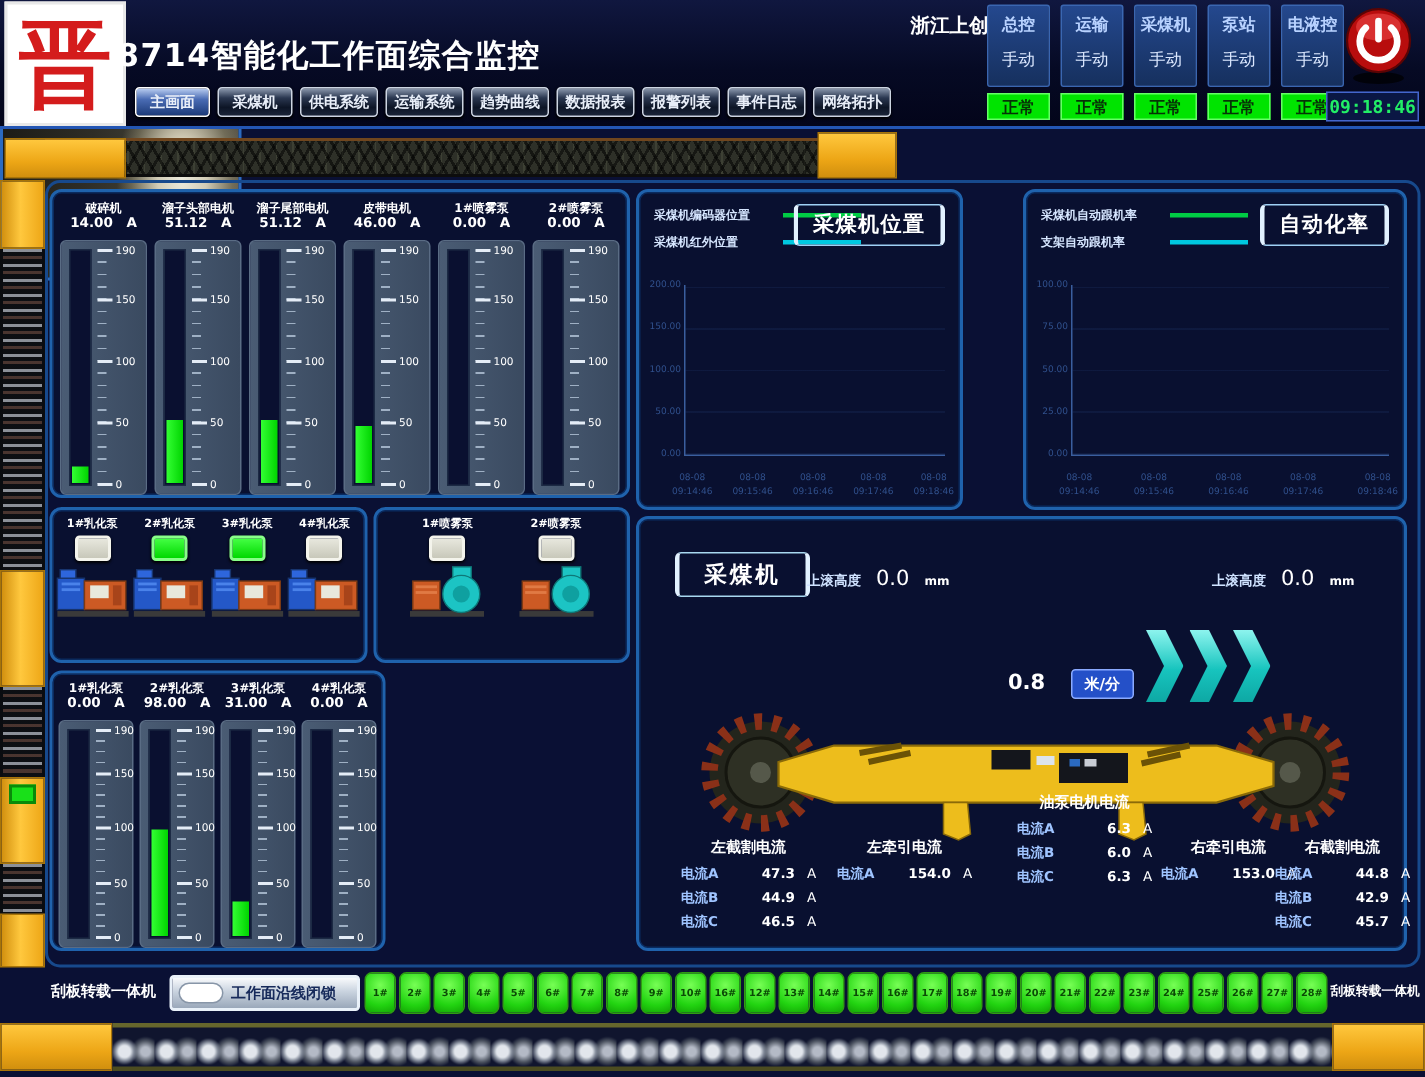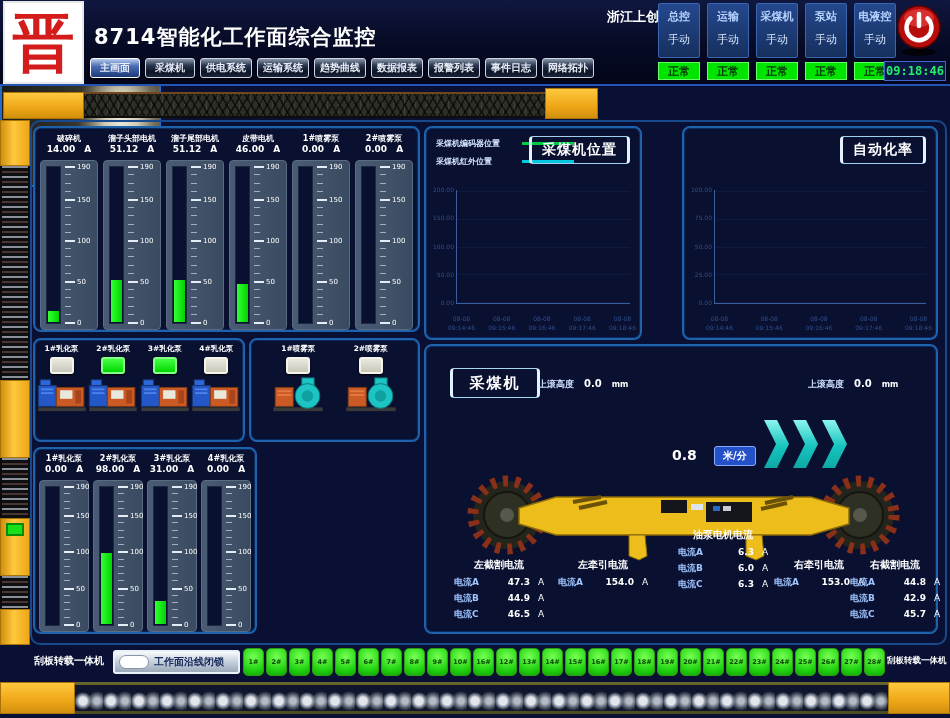--- a/index.html
+++ b/index.html
@@ -8,21 +8,21 @@
   #app { position:relative; width:950px; height:718px; background:#0a1034; overflow:hidden; }
 
   
   #header { position:absolute; left:0; top:0; width:950px; height:86px;
     background:linear-gradient(180deg,#10173f 0%,#060a24 55%,#03051a 100%);
     border-bottom:2px solid #2356b4; }
   #logo { position:absolute; left:3px; top:1px; width:81px; height:83px; background:#ffffff;
     display:flex; align-items:center; justify-content:center; border:2px solid #e8e8e8; }
   #logo span { color:#d41c1c; font-size:62px; font-weight:bold; line-height:1; }
   #company { position:absolute; left:94px; top:6px; color:#ffffff; font-size:13px; font-weight:bold; letter-spacing:1px; }
-  #main-title { position:absolute; left:94px; top:23px; color:#ffffff; font-size:21px; font-weight:bold; letter-spacing:1px;text-align:right; }
+  #main-title { position:absolute; left:78px; top:23px; color:#ffffff; font-size:21px; font-weight:bold; letter-spacing:1px;text-align:right; }
   #tabs { position:absolute; left:90px; top:58px; display:flex; gap:5px; }
   .tab { min-width:50px; height:20px; padding:0 5px; display:flex; align-items:center; justify-content:center;
     font-size:10px; font-weight:bold; color:#e8eef8; cursor:pointer; border-radius:3px;
     background:linear-gradient(180deg,#8a97ac 0%,#2a3750 35%,#0d1526 70%,#1a2438 100%);
     border:1px solid #cdd5e2; box-shadow:0 1px 2px #000; white-space:nowrap; }
   .tab.active { background:linear-gradient(180deg,#b8ccf0 0%,#4a6cb4 40%,#1c3a78 100%); border-color:#ffffff; }
   #vendor { position:absolute; left:607px; top:8px; color:#ffffff; font-size:13px; font-weight:bold; }
   #modes { position:absolute; left:658px; top:3px; display:flex; gap:7px; }
   .mode-col { width:42px; display:flex; flex-direction:column; align-items:center; }
   .mode-box { width:42px; height:55px; background:linear-gradient(180deg,#24488e,#16305e);
@@ -121,21 +121,21 @@
   .x-ticks { position:absolute; left:22px; right:4px; bottom:6px; display:flex; justify-content:space-between; }
   .x-tick { text-align:center; color:#30508c; font-size:6px; line-height:1.4; }
 
   
   #shearer-panel { left:424px; top:344px; width:514px; height:290px; }
   #shearer-title { position:absolute; left:24px; top:22px; width:90px; height:30px; display:flex; align-items:center; justify-content:center;
     color:#ffffff; font-size:15px; font-weight:bold; letter-spacing:2px;
     border:1px solid #a8d8f0; border-left:3px solid #e2f2ff; border-right:3px solid #e2f2ff; border-radius:4px; }
   .kv { position:absolute; display:flex; align-items:baseline; gap:10px; }
   .kv .k { color:#cfe2ff; font-size:9px; font-weight:bold; }
-  .kv .v { color:#ffffff; font-size:10px; font-weight:bold; }
+  .kv .v { color:#ffffff; font-size:14px; font-weight:normal; }
   .kv .u { color:#ffffff; font-size:8px; font-weight:bold; }
   #height-left { left:112px; top:32px; }
   #height-right { left:382px; top:32px; }
   #support-row { left:0; right:0; top:64px; justify-content:center; }
   #speed-val { position:absolute; left:246px; top:101px; color:#ffffff; font-size:14px; font-weight:bold; }
   #speed-unit { position:absolute; left:288px; top:100px; padding:2px 8px; background:#2450c8; border:1px solid #8aaaff;
     border-radius:3px; color:#ffffff; font-size:10px; font-weight:bold; }
   #chevrons { position:absolute; left:338px; top:74px; display:flex; gap:4px; }
   .chev { width:25px; height:48px; background:linear-gradient(180deg,#8df4ee,#17c4be 55%,#0ea8a4);
     clip-path:polygon(0 0,52% 0,100% 50%,52% 100%,0 100%,48% 50%); }
@@ -632,20 +632,30 @@
           <div>08-08</div>
           <div>09:17:46</div>
         </div>
         <div class="x-tick">
           <div>08-08</div>
           <div>09:18:46</div>
         </div>
       </div>
   </div>
   <div id="auto-chart" class="panel chart">
+    <div class="legend">
+        <div class="legend-row">
+          <span class="legend-label">采煤机自动跟机率</span>
+          <span class="legend-line" style="background: rgb(0, 204, 68);"></span>
+        </div>
+        <div class="legend-row">
+          <span class="legend-label">支架自动跟机率</span>
+          <span class="legend-line" style="background: rgb(0, 200, 224);"></span>
+        </div>
+      </div>
     <div class="chart-title">自动化率</div>
     <div class="y-ticks">
         <div>100.00</div>
         <div>75.00</div>
         <div>50.00</div>
         <div>25.00</div>
         <div>0.00</div>
       </div>
     <div class="plot"></div>
     <div class="x-ticks">

